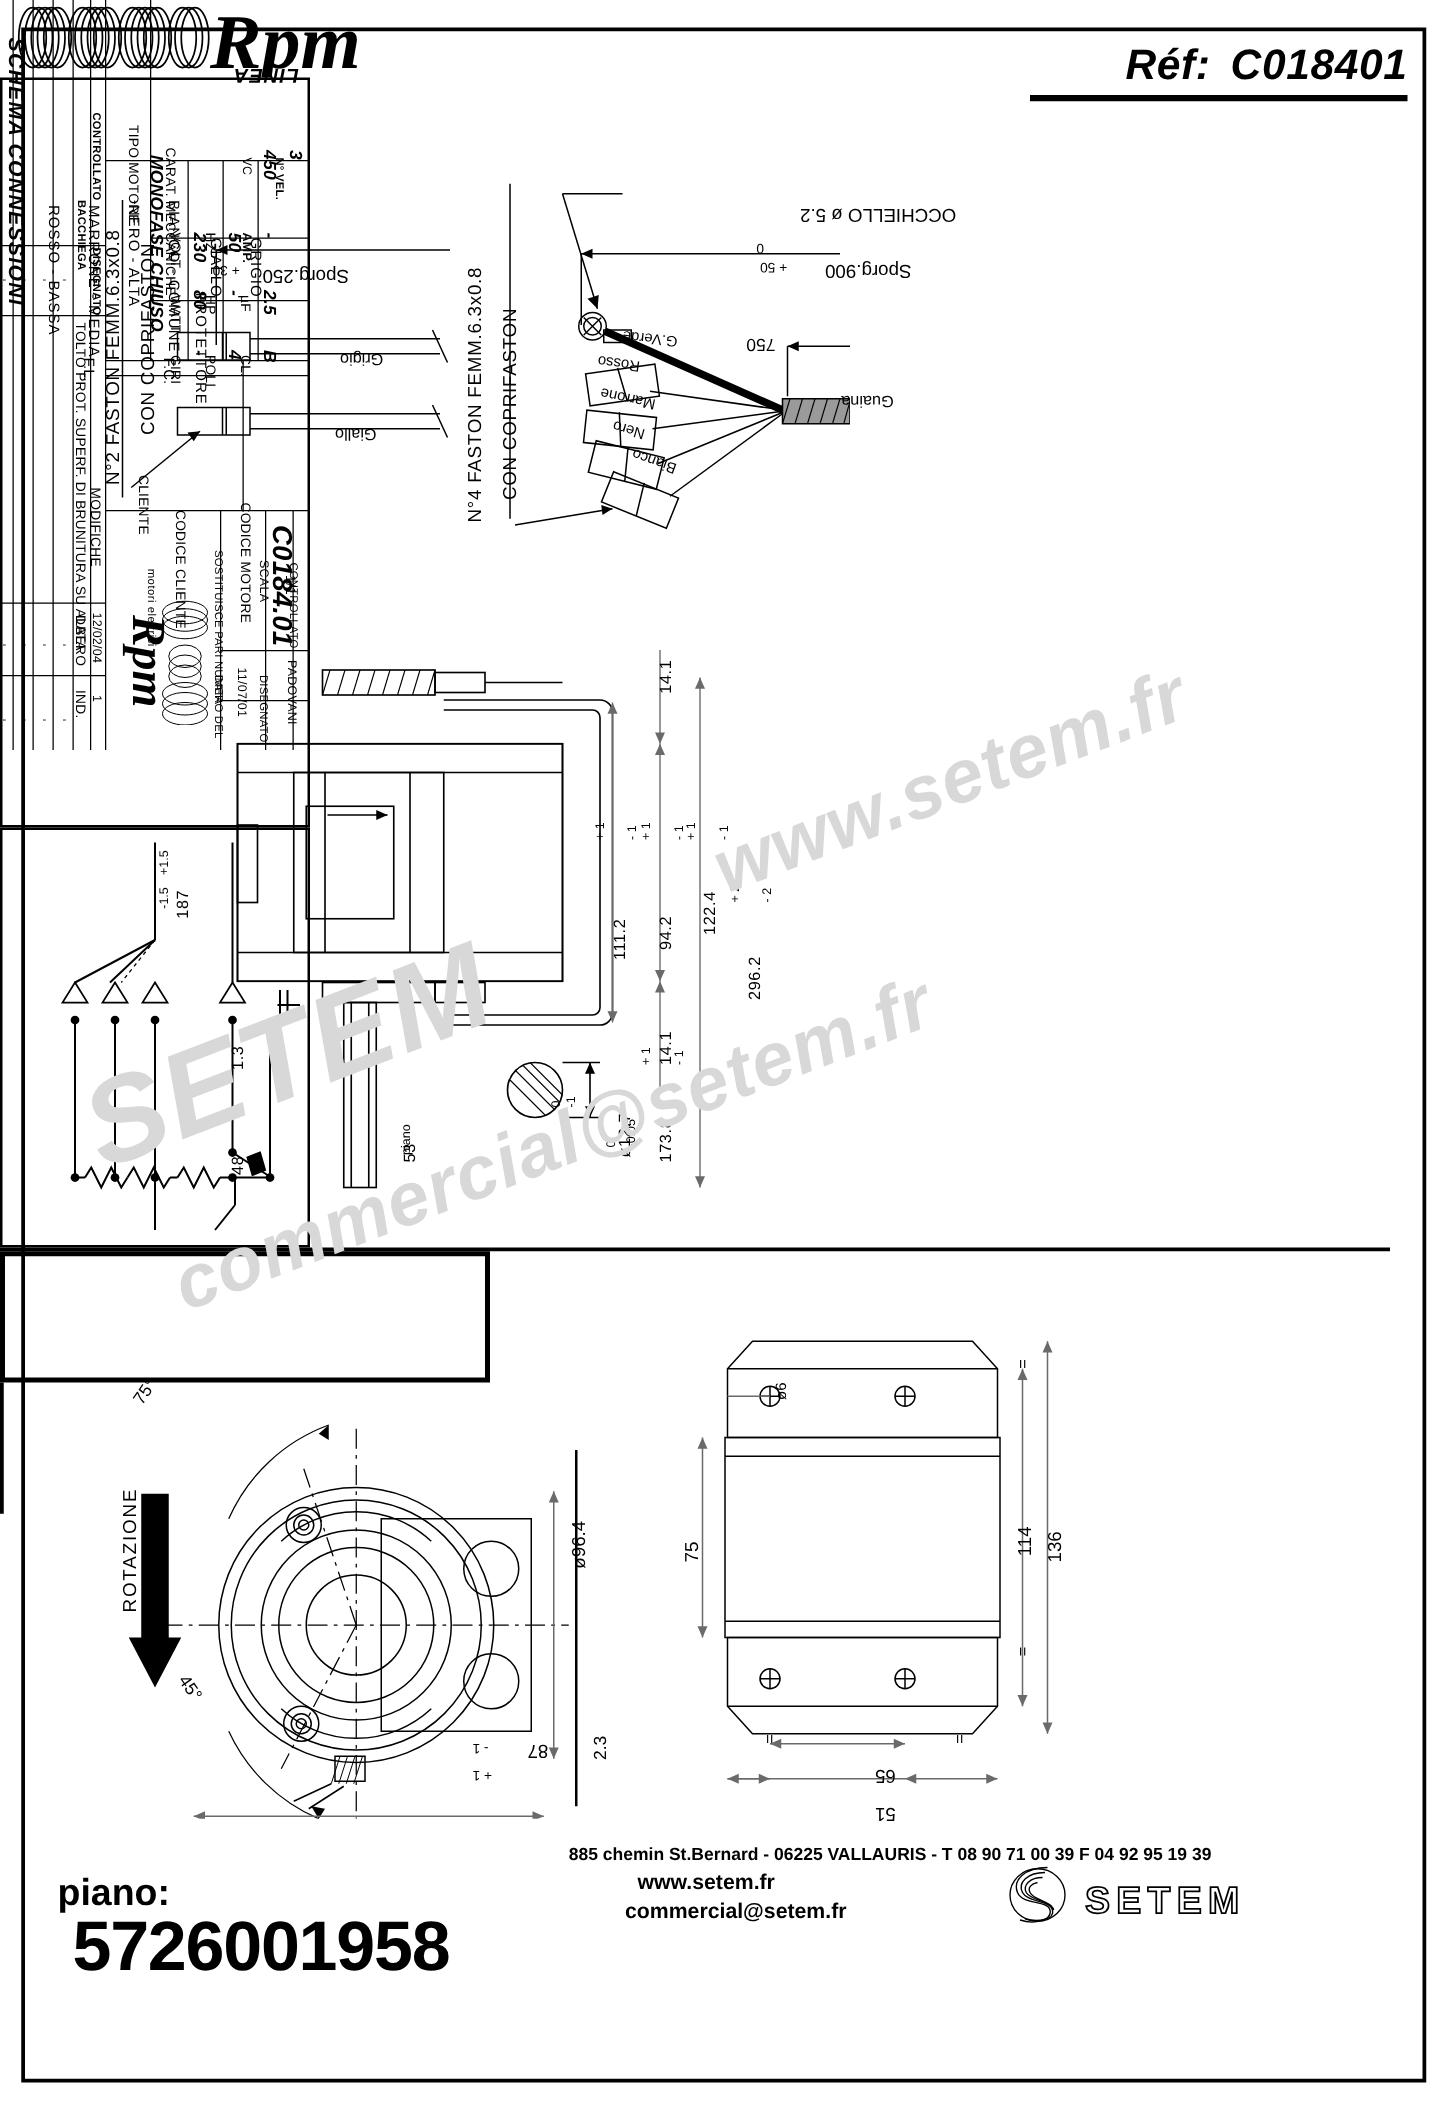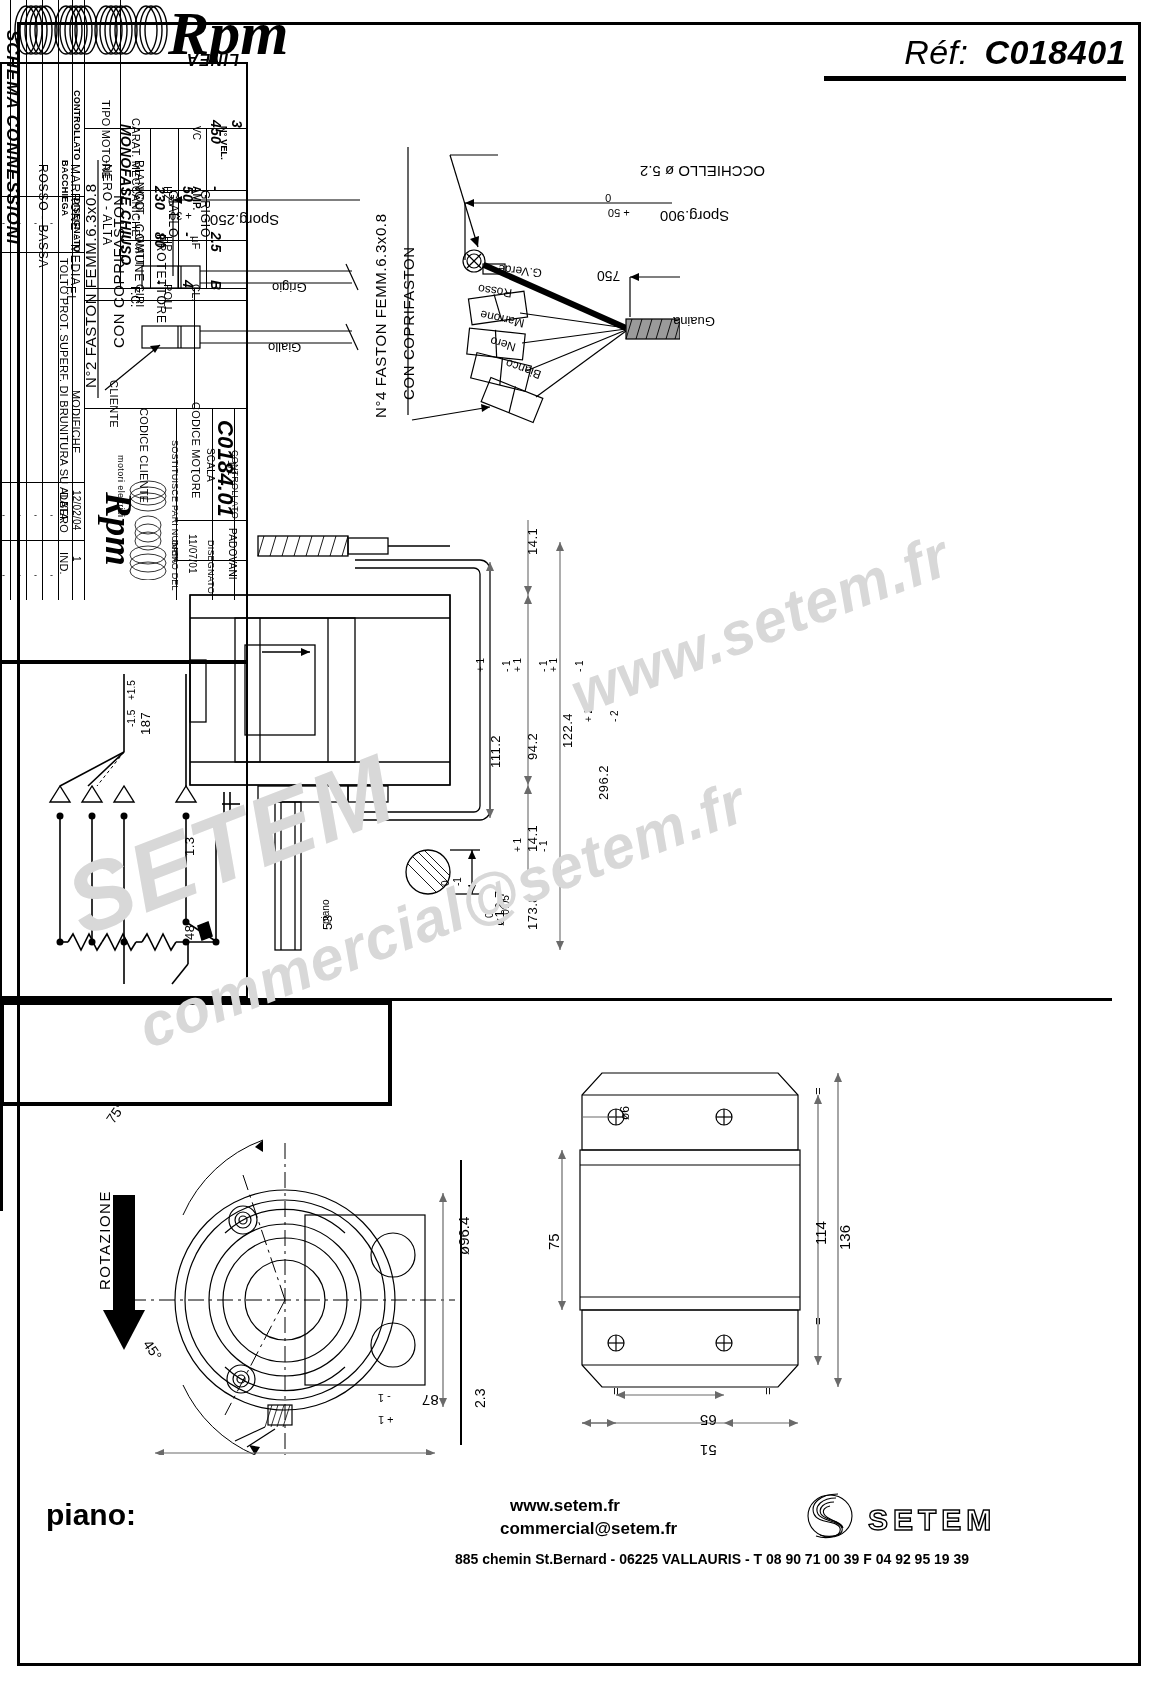--- a/index.html
+++ b/index.html
@@ -6,21 +6,21 @@
   body{width:1154px;height:1683px;font-family:"Liberation Sans",sans-serif;color:#000;}
   #sheet{position:relative;width:1154px;height:1683px;overflow:hidden;background:#fff;}
   .brd{position:absolute;border:3px solid #000;}
   .abs{position:absolute;}
   .txt{position:absolute;white-space:nowrap;font-family:"Liberation Sans",sans-serif;}
 
   
   #outer{left:17px;top:22px;width:1118px;height:1638px;border:3px solid #000;}
   #logo-rpm{left:40px;top:30px;width:320px;height:62px;}
   #ref-wrap{position:absolute;right:28px;top:33px;text-align:right;}
-  #ref-wrap .ref-lbl{font-style:italic;font-weight:normal;font-size:34px;letter-spacing:.5px;}
+  #ref-wrap .ref-lbl{font-style:italic;font-weight:bold;font-size:34px;letter-spacing:.5px;}
   #ref-wrap .ref-val{font-style:italic;font-weight:bold;font-size:34px;letter-spacing:.5px;margin-left:16px;}
   #ref-ul{position:absolute;right:28px;top:76px;width:302px;height:5px;background:#000;}
 
   
   .r90{transform:rotate(-90deg);transform-origin:0 0;}
   .r180{transform:rotate(180deg);}
   .rp90{transform:rotate(90deg);transform-origin:0 0;}
 
   
   #tblock{left:786px;top:88px;width:248px;height:600px;border:2px solid #000;box-sizing:border-box;background:#fff;}
@@ -33,21 +33,21 @@
   
   #schema{left:786px;top:694px;width:248px;height:336px;border:2px solid #000;box-sizing:border-box;}
 
   
   #footer-line{left:20px;top:1481px;width:1112px;height:3px;background:#000;}
   #codebox{left:28px;top:1489px;width:392px;height:105px;border:4px solid #000;box-sizing:border-box;}
   #codelbl{left:46px;top:1498px;font-size:30px;font-weight:bold;}
   #codeval{left:58px;top:1524px;font-size:56px;font-weight:bold;letter-spacing:-1px;}
   #setem-www{left:510px;top:1496px;font-size:17px;font-weight:bold;}
   #setem-mail{left:500px;top:1519px;font-size:17px;font-weight:bold;}
-  #setem-addr{left:455px;top:1551px;font-size:14px;font-weight:bold;}
+  #setem-addr{left:455px;top:1475px;font-size:14px;font-weight:bold;}
   #setem-logo{left:800px;top:1490px;width:250px;height:52px;}
   #footer-div{left:438px;top:1489px;width:3px;height:105px;background:#000;}
 
   
   .wm{position:absolute;color:#d8d8d8;font-weight:bold;font-style:italic;pointer-events:none;
       font-family:"Liberation Sans",sans-serif;}
   #wm1{left:60px;top:790px;font-size:96px;transform:rotate(-21deg);letter-spacing:2px;}
   #wm2{left:120px;top:880px;font-size:60px;transform:rotate(-21deg);letter-spacing:1px;}
   #wm3{left:560px;top:590px;font-size:60px;transform:rotate(-21deg);letter-spacing:1px;}
 
@@ -617,20 +617,21 @@
     <div class="txt rp90" style="left:168px;top:234px;font-size:12px;letter-spacing:.8px;">PROTETTORE</div>
   </div>
 
   <div class="wm" id="wm1">SETEM</div>
   <div class="wm" id="wm2">commercial@setem.fr</div>
   <div class="wm" id="wm3">www.setem.fr</div>
 
   <div id="footer-line"></div>
   <div id="codebox"></div>
   <div class="txt" id="codelbl">piano:</div>
+  <div class="txt" id="codeval">5726001958</div>
   <div id="footer-div"></div>
   <div class="txt" id="setem-www">www.setem.fr</div>
   <div class="txt" id="setem-mail">commercial@setem.fr</div>
   <div class="txt" id="setem-addr">885 chemin St.Bernard  -  06225 VALLAURIS  -  T 08 90 71 00 39   F 04 92 95 19 39</div>
   <svg id="setem-logo" class="abs" viewBox="0 0 250 52">
     <g fill="none" stroke="#000" stroke-width="1.1">
       <path d="M38,4 C20,4 10,14 14,24 C18,34 38,30 40,38 C42,46 28,50 16,46"></path>
       <path d="M36,8 C22,8 14,16 18,24 C22,32 40,30 42,38 C44,46 30,48 20,45"></path>
       <path d="M34,12 C24,12 18,18 21,24 C25,31 41,30 43,38"></path>
       <path d="M30,16 C25,17 22,20 24,24 C27,30 40,31 42,37"></path>

